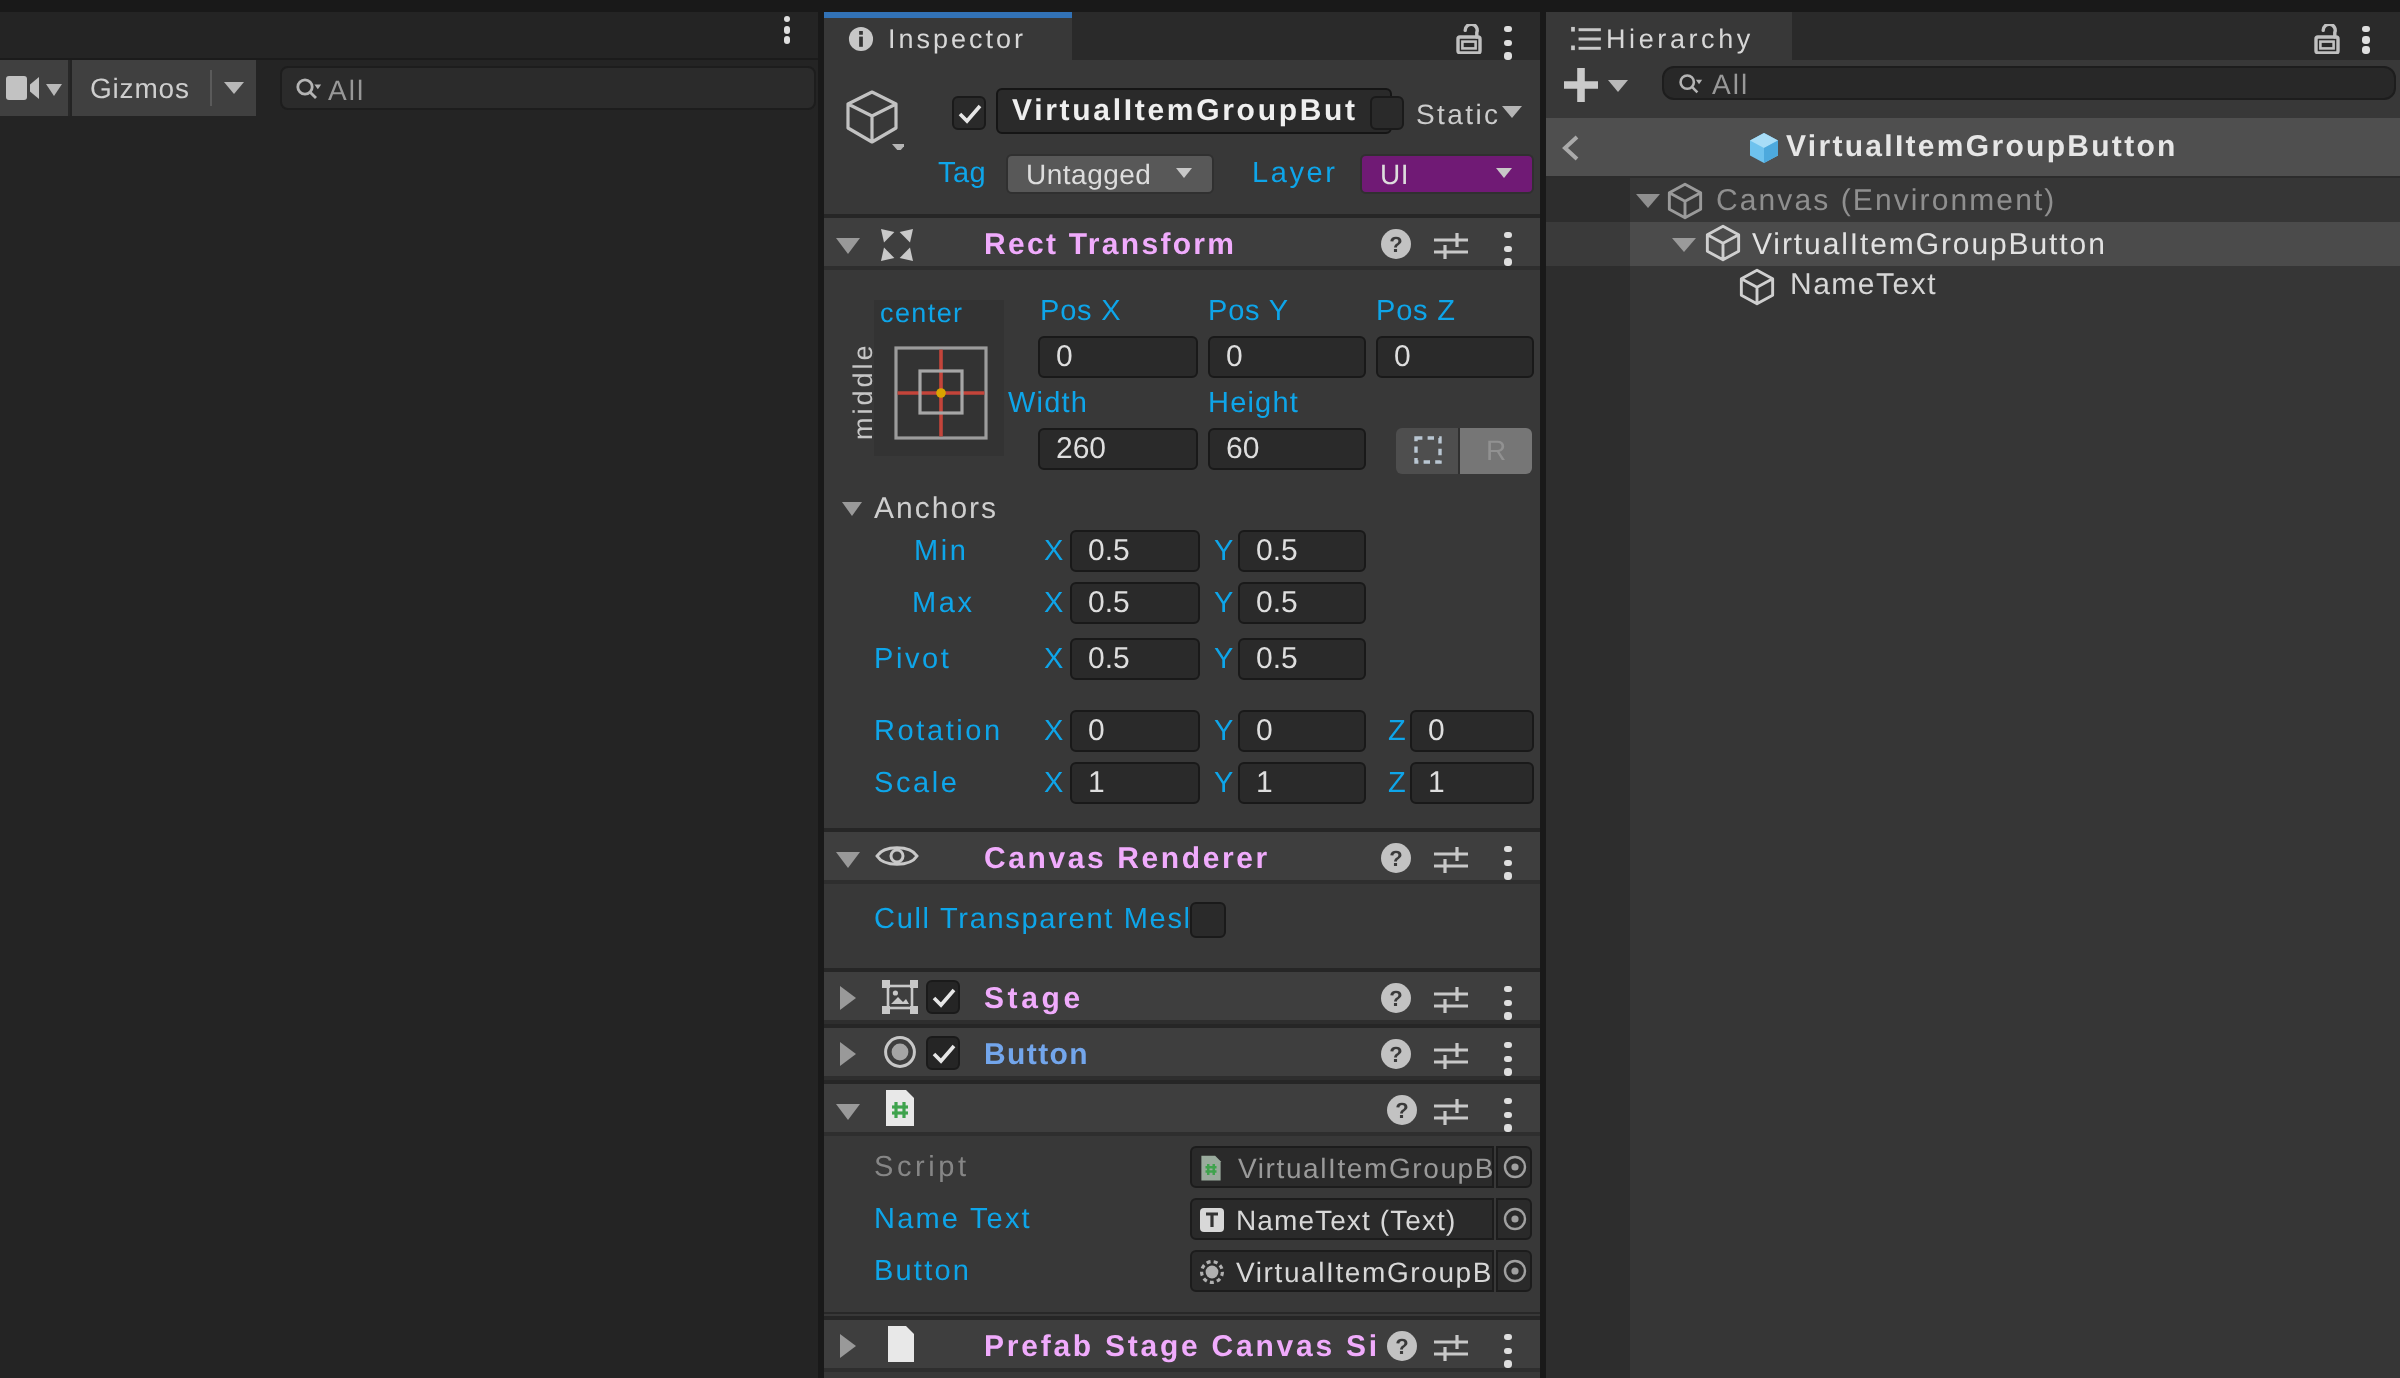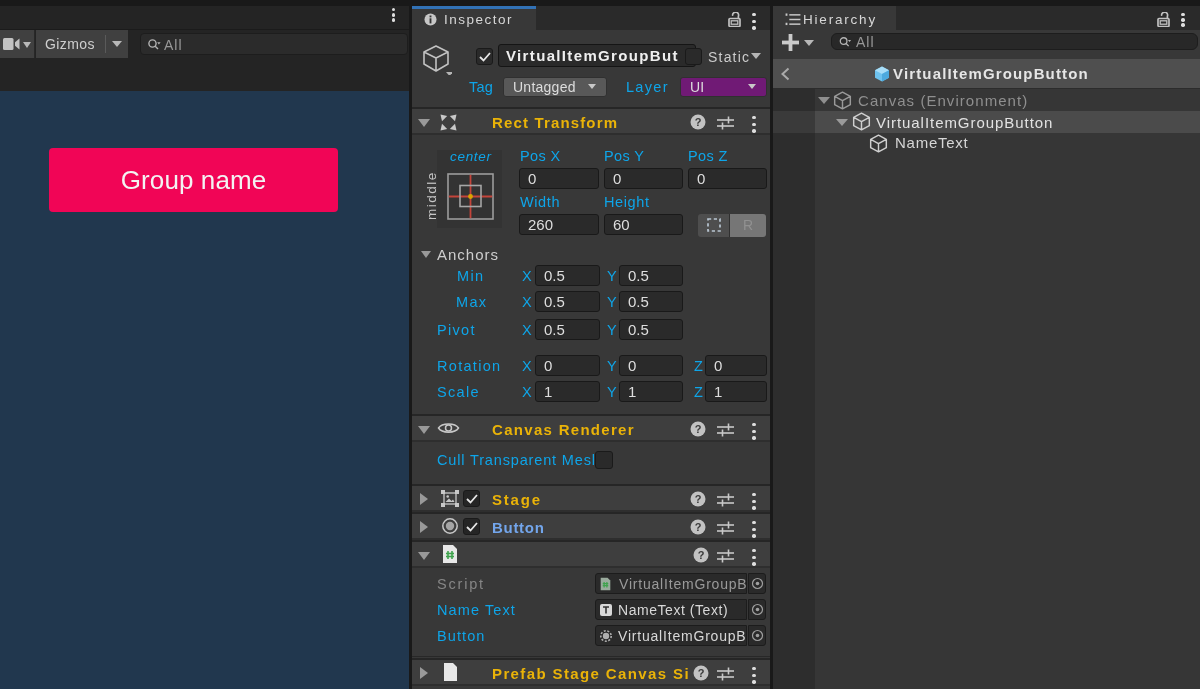--- a/index.html
+++ b/index.html
@@ -26,21 +26,21 @@
 #lscene { position:absolute; left:0; top:91px; width:409px; height:598px; background:#21374e; }
 .toolbtn { position:absolute; top:0; height:28px; background:#404040; }
 
 
 #insp { position:absolute; left:412px; top:0; width:358px; height:689px; background:#383838; }
 #insp .tabbar { position:absolute; left:0; top:6px; width:358px; height:24px; background:#2a2a2a; }
 #insp .tab { position:absolute; left:0; top:0; width:124px; height:24px; background:#383838;
   border-top:3px solid #3272b6; }
 .sechdr { position:absolute; left:0; width:358px; height:28px; background:#3e3e3e;
   border-top:2px solid #262626; border-bottom:2px solid #2e2e2e; }
-.sechdr .t { position:absolute; left:80px; top:4.5px; font-weight:bold; font-size:15px; letter-spacing:1.2px; color:#eab308; white-space:nowrap; }
+.sechdr .t { position:absolute; left:80px; top:4.5px; font-weight:bold; font-size:15px; letter-spacing:1.2px; color:#f0abfc; white-space:nowrap; }
 
 
 #hier { position:absolute; left:773px; top:0; width:427px; height:689px; background:#383838; }
 #hier .tabbar { position:absolute; left:0; top:6px; width:427px; height:24px; background:#2a2a2a; }
 #hier .tab { position:absolute; left:0; top:0; width:123px; height:24px; background:#383838; }
 
 
 #topstrip { position:absolute; left:0; top:0; width:1200px; height:6px; background:#191919; }
 #b1 { position:absolute; left:409px; top:0; width:3px; height:689px; background:#191919; }
 #b2 { position:absolute; left:770px; top:0; width:3px; height:689px; background:#191919; }
@@ -72,24 +72,20 @@
       </div>
       <div class="abs" style="left:140px; top:3px; width:268px; height:22px; background:#2b2b2b; border:1px solid #1d1d1d; border-radius:4px;">
         <svg class="abs" style="left:6px; top:4px;" width="14" height="13" viewBox="0 0 14 13">
           <circle cx="5.5" cy="5.5" r="3.6" fill="none" stroke="#b4b4b4" stroke-width="1.4"></circle>
           <line x1="8.2" y1="8.2" x2="11" y2="11" stroke="#b4b4b4" stroke-width="1.4"></line>
           <path d="M10.2 4.2 L13.6 4.2 L11.9 6.6 Z" fill="#b4b4b4"></path>
         </svg>
         <div class="abs" style="left:23px; top:3px; font-size:14px; letter-spacing:1px; color:#989898;">All</div>
       </div>
     </div>
-    <div id="lscene">
-      <div class="abs" style="left:49px; top:57px; width:289px; height:64px; background:#f10556; border-radius:4px;"></div>
-      <div class="abs" style="left:49px; top:57px; width:289px; height:64px; line-height:64px; text-align:center; color:#f3f3f3; font-size:26px; letter-spacing:0.1px;">Group name</div>
-    </div>
   </div>
 
   <div id="insp">
     <div class="tabbar">
       <div class="tab"></div>
       <svg class="abs" style="left:316px; top:6px;" width="13" height="15" viewBox="0 0 13 15">
         <rect x="1" y="6.5" width="11" height="8" rx="1" fill="none" stroke="#c0c0c0" stroke-width="1.7"></rect>
         <rect x="3.2" y="8.8" width="6.6" height="3.4" fill="none" stroke="#c0c0c0" stroke-width="1.3"></rect>
         <path d="M10.4 6.5 L10.4 4.2 A3 3 0 1 0 4.6 3.2" fill="none" stroke="#c0c0c0" stroke-width="1.7" stroke-linecap="round"></path>
       </svg>
@@ -162,30 +158,30 @@
     </div>
 
     <svg class="abs" style="left:25px; top:150px;" width="66" height="78" viewBox="0 0 66 78">
       <rect x="0" y="0" width="65" height="78" fill="#333333"></rect>
       <rect x="11" y="24" width="45" height="45" fill="none" stroke="#9c9c9c" stroke-width="1.6"></rect>
       <line x1="33.5" y1="24.8" x2="33.5" y2="68.2" stroke="#c4443a" stroke-width="1.8"></line>
       <line x1="11.8" y1="46.5" x2="55.2" y2="46.5" stroke="#c4443a" stroke-width="1.8"></line>
       <rect x="23" y="35.5" width="21" height="21" fill="none" stroke="#a6a6a6" stroke-width="1.6"></rect>
       <circle cx="33.5" cy="46.5" r="2.4" fill="#d9a400"></circle>
     </svg>
-    <div class="lbl" style="left:38px; top:149px; font-size:13.5px; letter-spacing:0.7px;font-style:italic;">center</div>
+    <div class="lbl" style="left:28px; top:149px; font-size:13.5px; letter-spacing:0.7px;">center</div>
     <div class="abs" style="left:12px; top:169px; width:16px; height:54px; writing-mode:vertical-rl; transform:rotate(180deg); font-size:13.5px; letter-spacing:1.5px; color:#c6c6c6; text-align:center;">middle</div>
 
     <div class="lbl" style="left:108px; top:148px; letter-spacing:0.4px;">Pos X</div>
     <div class="lbl" style="left:192px; top:148px; letter-spacing:0.4px;">Pos Y</div>
     <div class="lbl" style="left:276px; top:148px; letter-spacing:0.4px;">Pos Z</div>
     <div class="field" style="left:107px; top:168px; width:80px; height:21px;">0</div>
     <div class="field" style="left:192px; top:168px; width:79px; height:21px;">0</div>
     <div class="field" style="left:276px; top:168px; width:79px; height:21px;">0</div>
-    <div class="lbl" style="left:108px; top:194px; letter-spacing:0.6px;">Width</div>
+    <div class="lbl" style="left:92px; top:194px; letter-spacing:0.6px;">Width</div>
     <div class="lbl" style="left:192px; top:194px; letter-spacing:0.6px;">Height</div>
     <div class="field" style="left:107px; top:214px; width:80px; height:21px;">260</div>
     <div class="field" style="left:192px; top:214px; width:79px; height:21px;">60</div>
     <div class="abs" style="left:286px; top:214px; width:31px; height:23px; background:#4e4e4e; border-radius:3px 0 0 3px;">
       <svg class="abs" style="left:9px; top:4px;" width="14" height="14" viewBox="0 0 14 14">
         <g stroke="#b9c6d2" stroke-width="1.7" fill="none" stroke-dasharray="3.2 2.6">
           <rect x="1" y="1" width="12" height="12"></rect>
         </g>
       </svg>
     </div>

